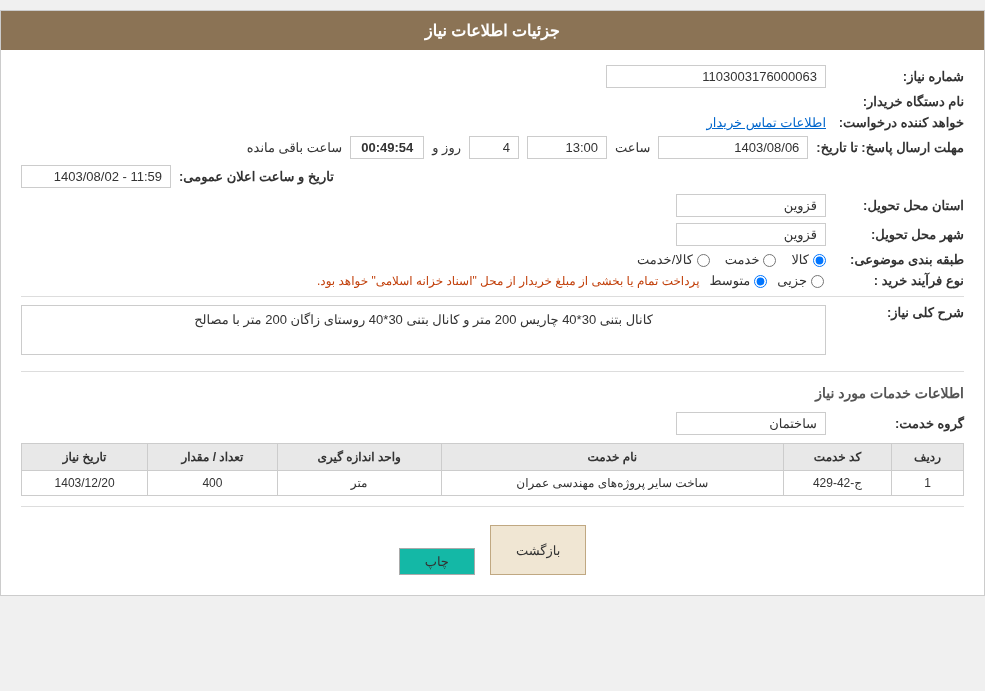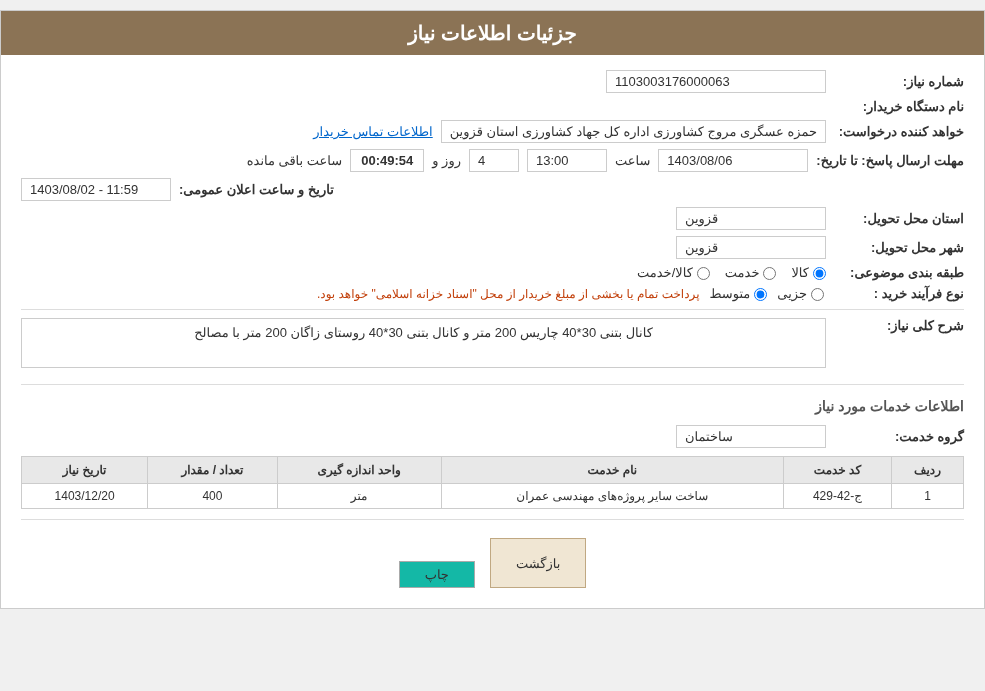--- a/index.html
+++ b/index.html
@@ -14,21 +14,21 @@
       max-width: 985px;
       margin: 10px auto;
       background: #fff;
       border: 1px solid #ccc;
     }
     .page-header {
       background: #8B7355;
       color: #fff;
       text-align: center;
       padding: 10px 0;
-      font-size: 20px;
+      font-size: 16px;
       font-weight: bold;
     }
     .content {
       padding: 15px 20px;
     }
     .info-row {
       display: flex;
       align-items: center;
       margin-bottom: 6px;
       gap: 8px;
@@ -38,21 +38,21 @@
       font-weight: bold;
       min-width: 130px;
       text-align: right;
       white-space: nowrap;
     }
     .info-value {
       background: #fff;
       border: 1px solid #ccc;
       padding: 3px 8px;
       min-width: 200px;
-      text-align: left;
+      text-align: right;
     }
     .info-value.wide {
       min-width: 350px;
     }
     .info-value.medium {
       min-width: 150px;
     }
     .link-text {
       color: #0066cc;
       text-decoration: underline;
@@ -201,21 +201,20 @@
       <span class="info-label">شماره نیاز:</span>
       <span class="info-value" style="min-width:220px;direction:ltr;">1103003176000063</span>
     </div>
 
     <div class="info-row">
       <span class="info-label">نام دستگاه خریدار:</span>
     </div>
 
     <div class="info-row">
       <span class="info-label">خواهد کننده درخواست:</span>
-      <span class="info-value" style="min-width:320px;">حمزه عسگری مروج کشاورزی اداره کل جهاد کشاورزی استان قزوین</span>
       <span class="link-text">اطلاعات تماس خریدار</span>
     </div>
 
     <div class="row-flex">
       <span class="info-label">مهلت ارسال پاسخ: تا تاریخ:</span>
       <span class="info-value medium">1403/08/06</span>
       <span>ساعت</span>
       <span class="info-value" style="min-width:80px;direction:ltr;">13:00</span>
       <span class="info-value" style="min-width:50px;">4</span>
       <span>روز و</span>

